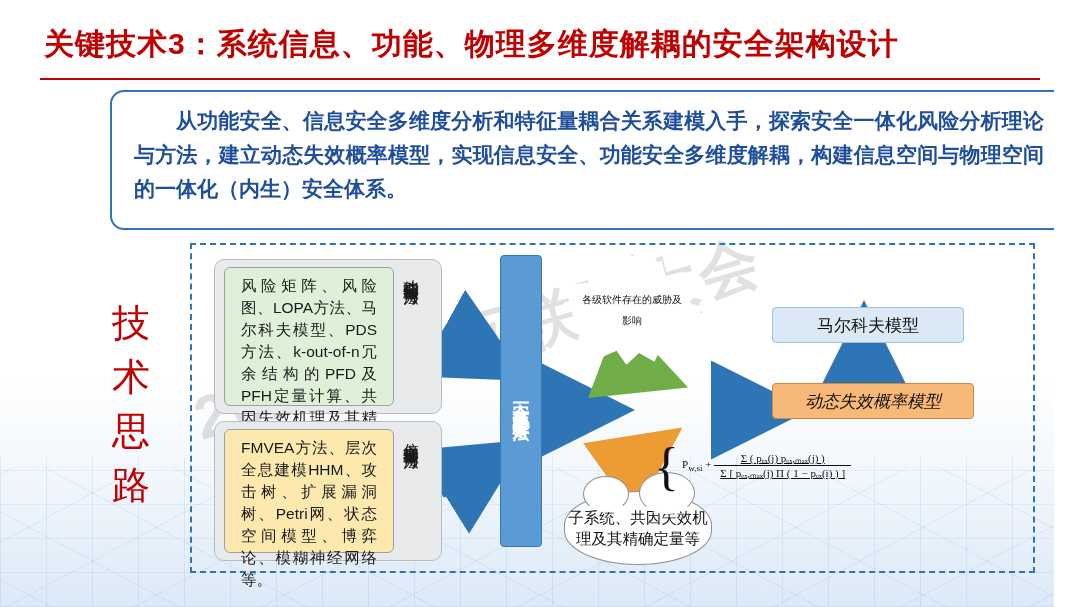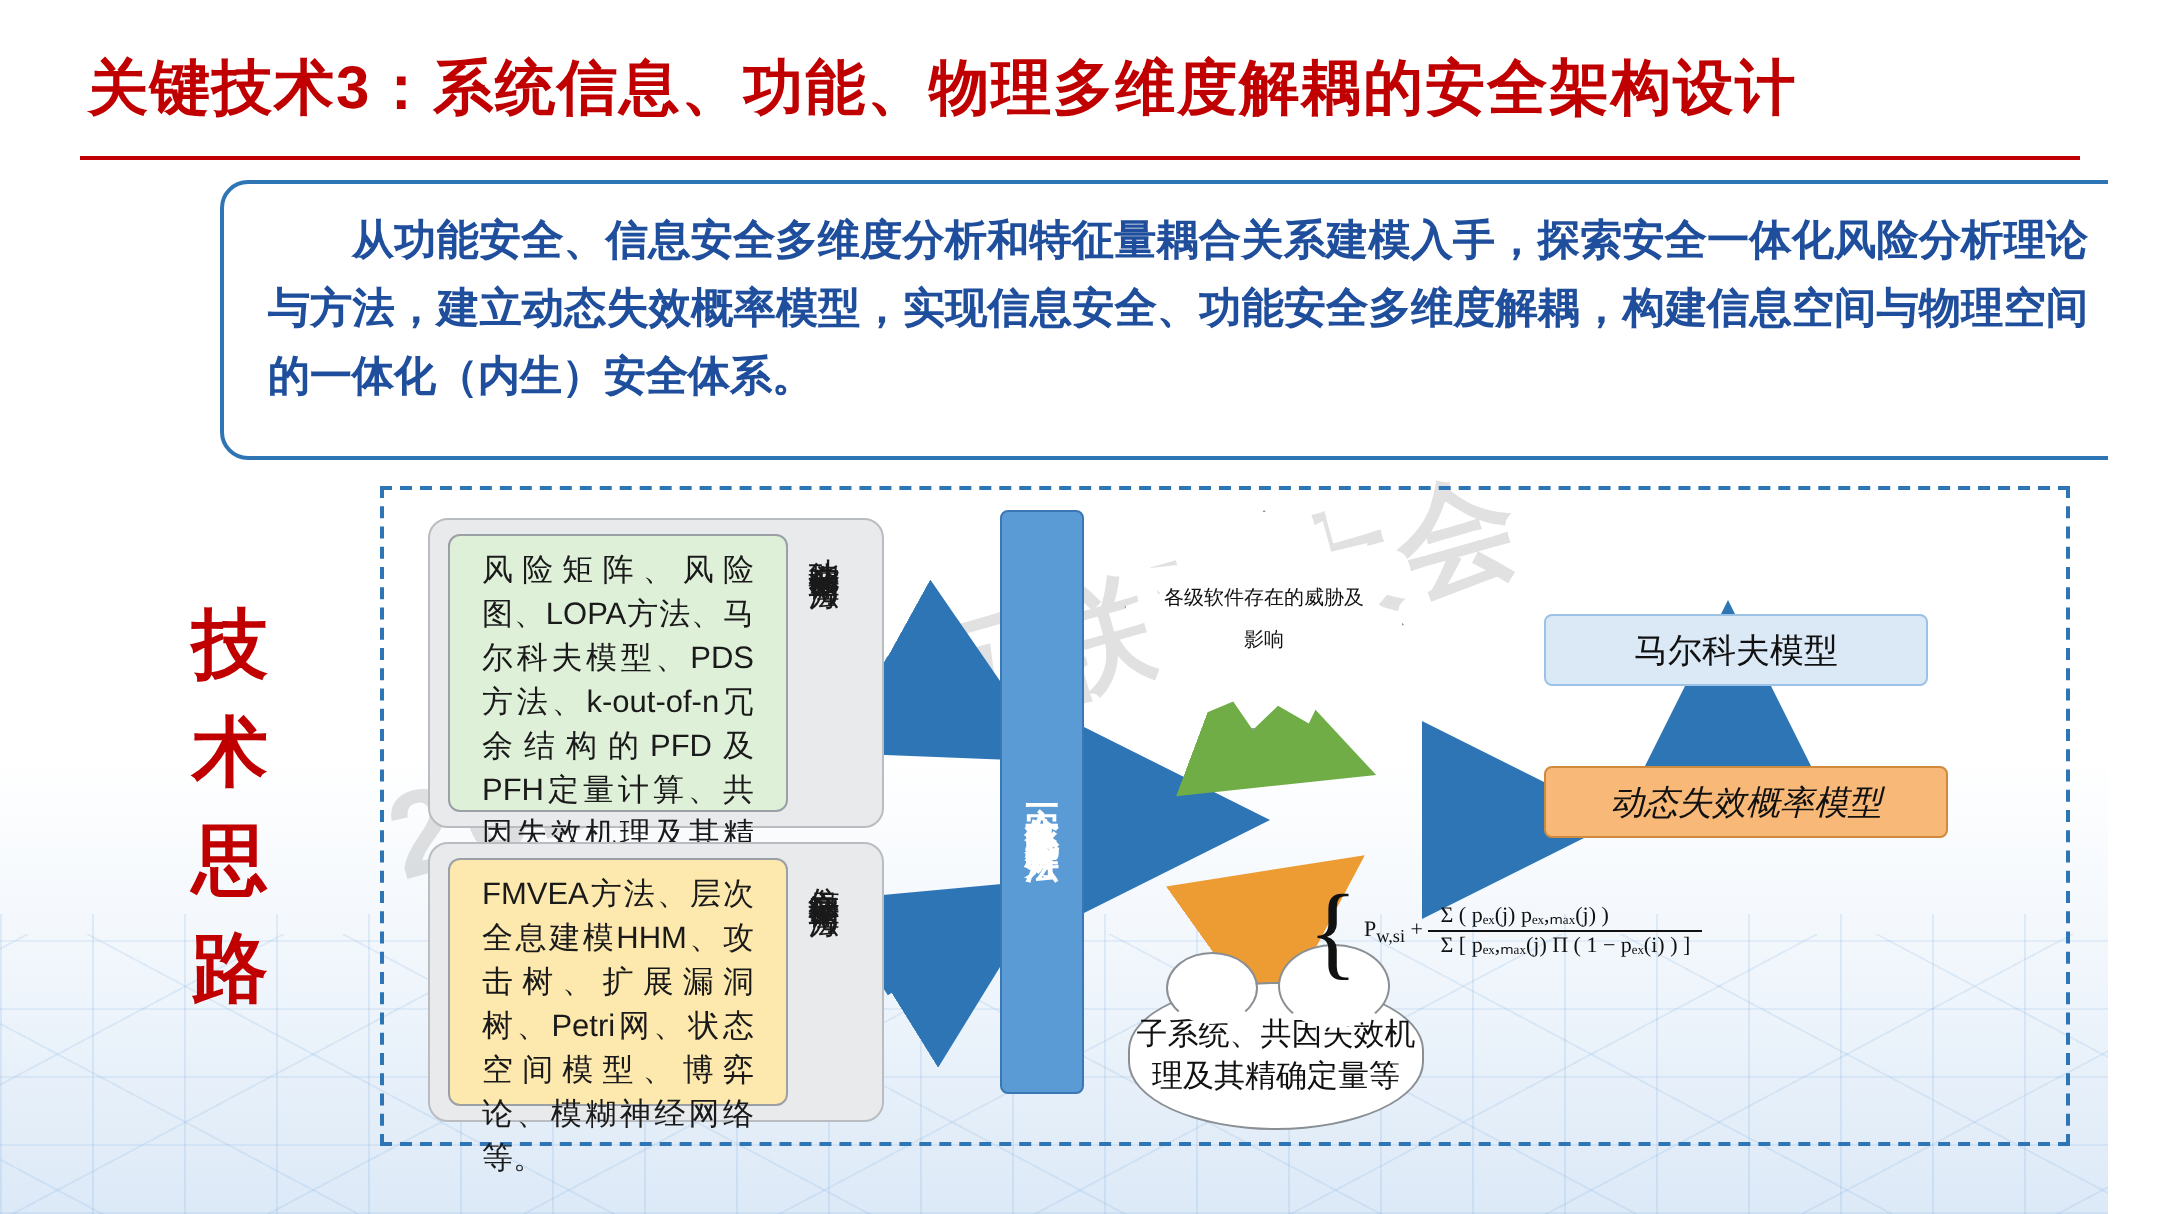--- a/index.html
+++ b/index.html
@@ -102,24 +102,24 @@
     letter-spacing: 3px;
   }
 
   
   .left-label {
     position: absolute;
     left: 96px;
     top: 296px;
     width: 56px;
     font-size: 38px;
-    font-weight: bold;
+    font-weight: normal;
     color: #c00000;
     line-height: 54px;
-    text-align: left;
+    text-align: right;
     letter-spacing: 2px;
   }
 
   
   .diagram {
     position: absolute;
     left: 190px;
     top: 243px;
     width: 845px;
     height: 330px;
@@ -264,21 +264,22 @@
     position: absolute;
     font-family: "Liberation Serif", serif;
     font-size: 11px;
     color: #111111;
     line-height: 14px;
     white-space: nowrap;
   }
   .formula .frac {
     display: inline-block;
     vertical-align: middle;
-    text-align: left;
+    text-align: center;
+    text-decoration: underline;
   }
   .formula .frac .num { display: block; padding: 0 6px; }
   .formula .frac .den { display: block; border-top: 1px solid #111; padding: 0 6px; }
   .brace {
     position: absolute;
     font-size: 52px;
     font-family: "Liberation Serif", serif;
     color: #111111;
     line-height: 52px;
   }

